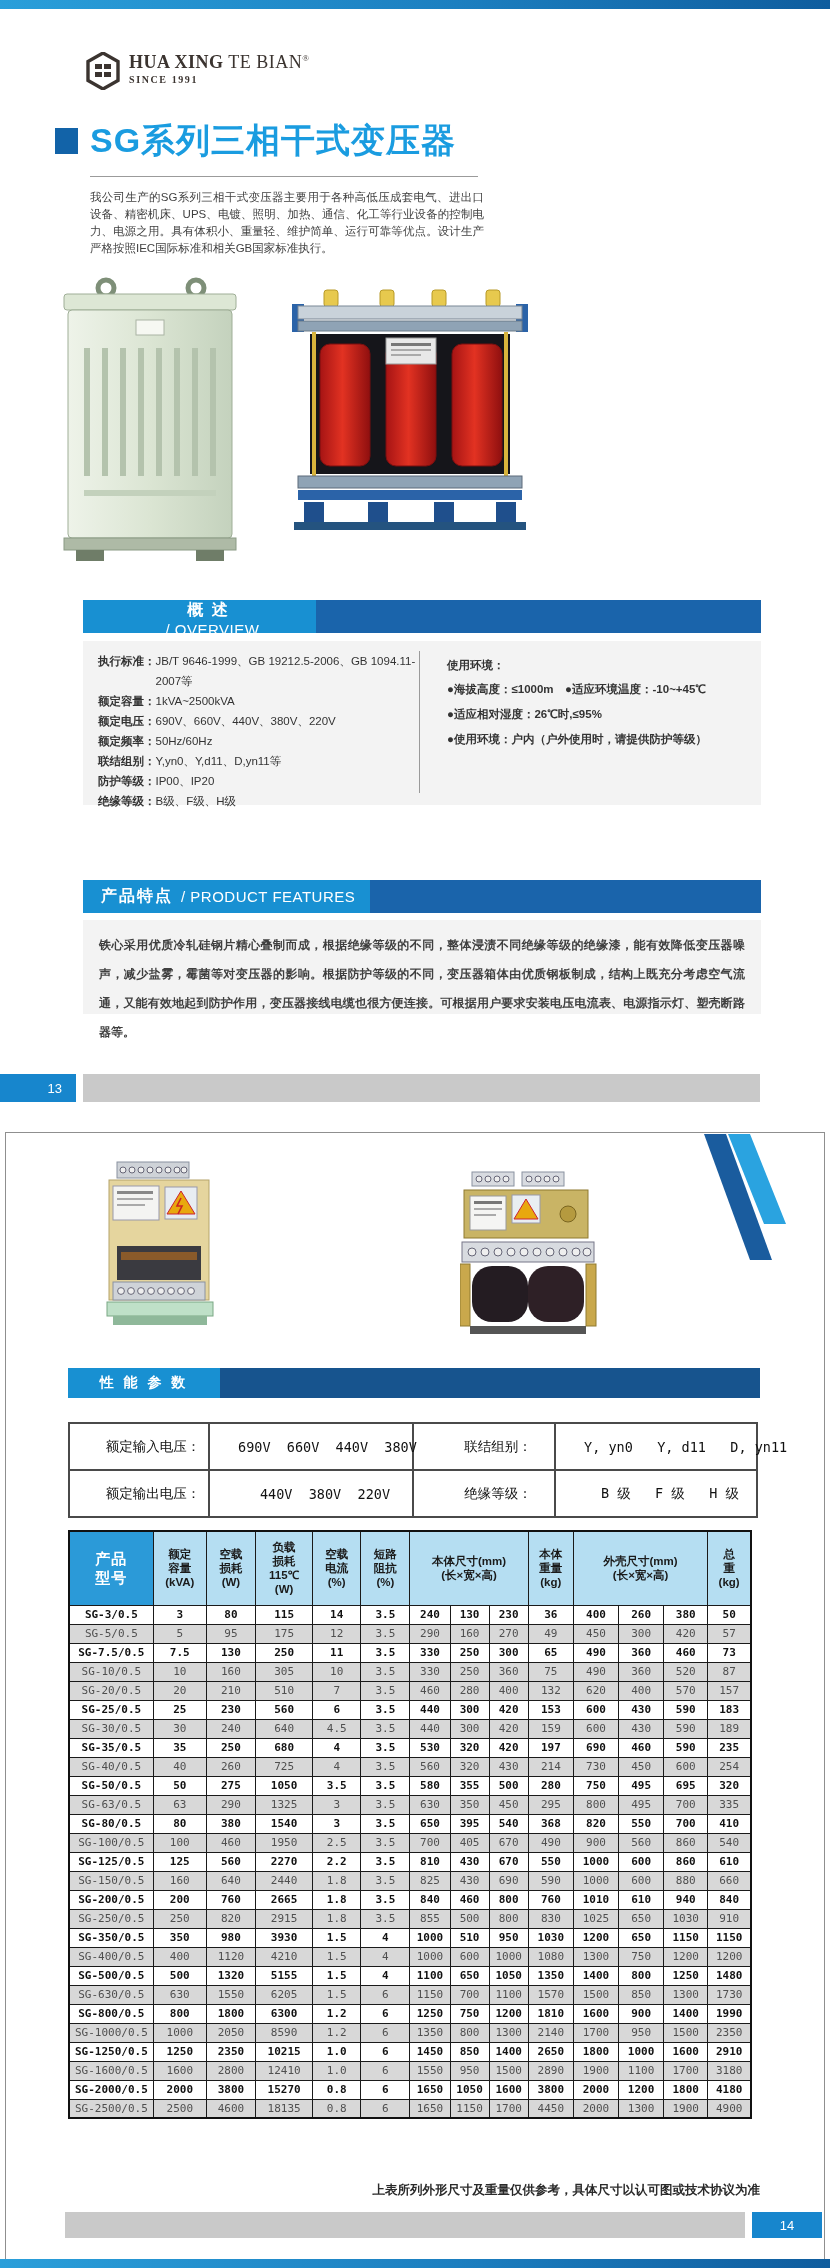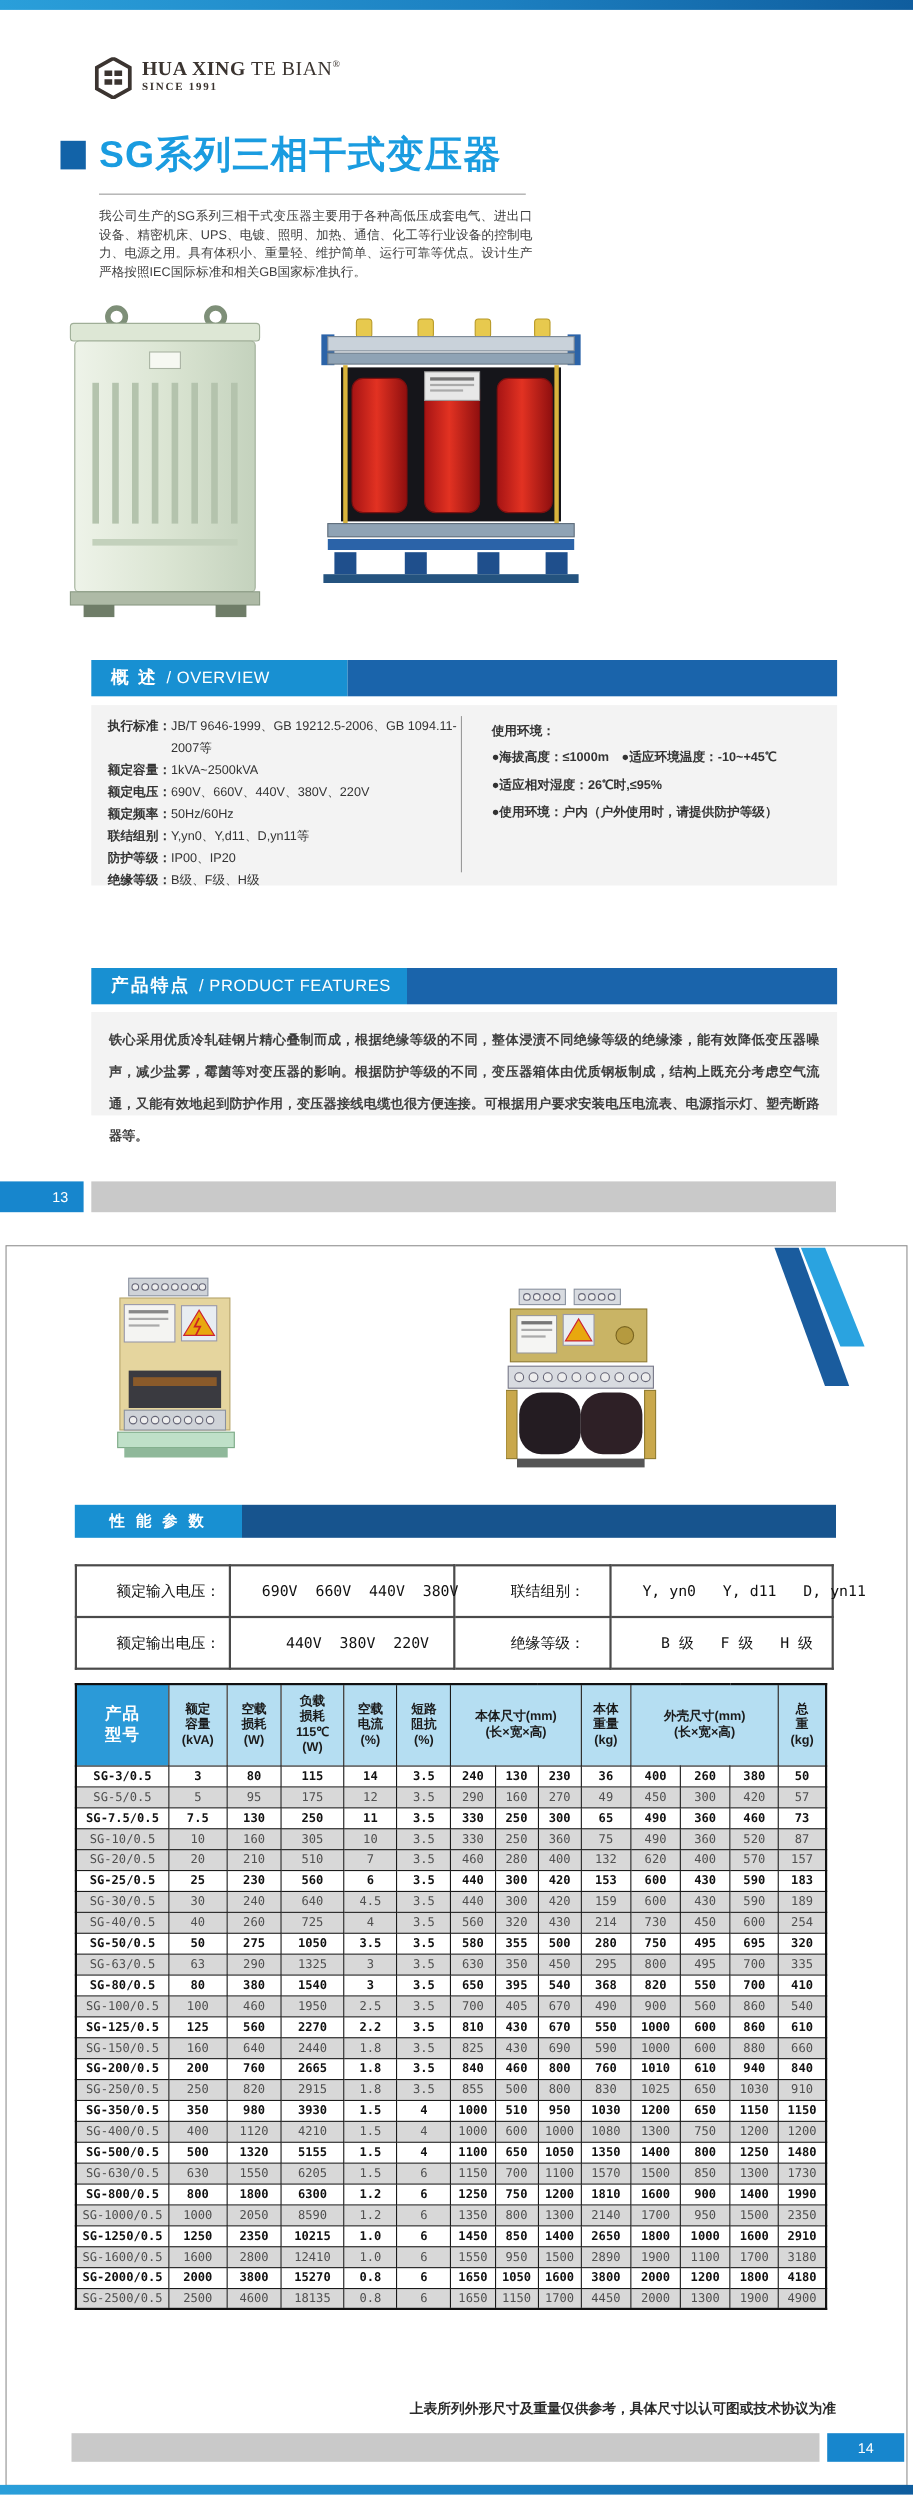--- a/index.html
+++ b/index.html
@@ -172,21 +172,21 @@
     <g fill="#1f4f8c">
       <rect x="12" y="214" width="20" height="20"></rect>
         <rect x="76" y="214" width="20" height="20"></rect>
       <rect x="142" y="214" width="20" height="20"></rect>
         <rect x="204" y="214" width="20" height="20"></rect>
     </g>
     <rect x="2" y="234" width="232" height="8" fill="#24537f"></rect>
   </svg>
 
   <div class="abs band" style="left:83px;top:600px;width:678px;">
-    <div class="band-light" style="width:233px;">
+    <div class="band-light" style="width:233px;flex-direction:column;">
       <span class="band-cn">概 述</span>
       <span class="band-en">/ OVERVIEW</span>
     </div>
     <div class="band-dark"></div>
   </div>
 
   <div class="abs panel" style="left:83px;top:641px;width:678px;height:164px;">
     <div class="ov-left">
         <div class="ov-row">
           <span class="ov-lab">执行标准：</span>
@@ -509,20 +509,36 @@
           <td>3.5</td>
           <td>440</td>
           <td>300</td>
           <td>420</td>
           <td>159</td>
           <td>600</td>
           <td>430</td>
           <td>590</td>
           <td>189</td>
         </tr>
+        <tr class="w">
+          <td>SG-35/0.5</td>
+          <td>35</td>
+          <td>250</td>
+          <td>680</td>
+          <td>4</td>
+          <td>3.5</td>
+          <td>530</td>
+          <td>320</td>
+          <td>420</td>
+          <td>197</td>
+          <td>690</td>
+          <td>460</td>
+          <td>590</td>
+          <td>235</td>
+        </tr>
         <tr class="g">
           <td>SG-40/0.5</td>
           <td>40</td>
           <td>260</td>
           <td>725</td>
           <td>4</td>
           <td>3.5</td>
           <td>560</td>
           <td>320</td>
           <td>430</td>

